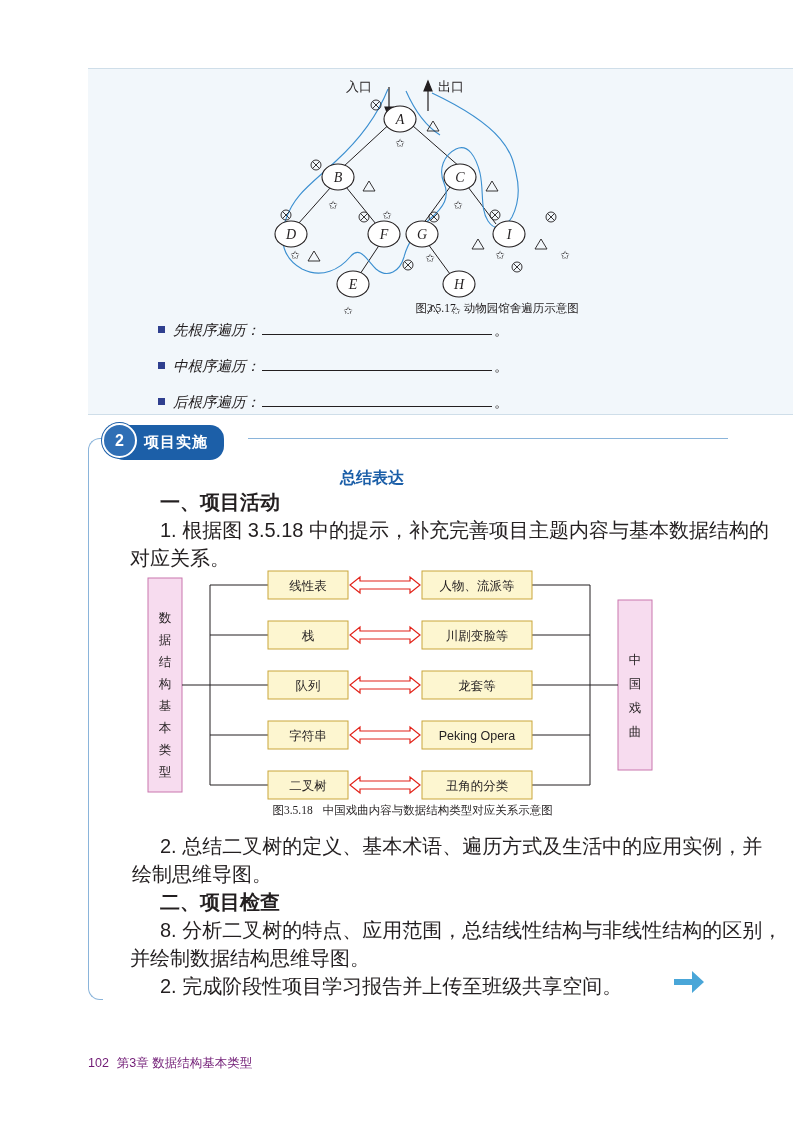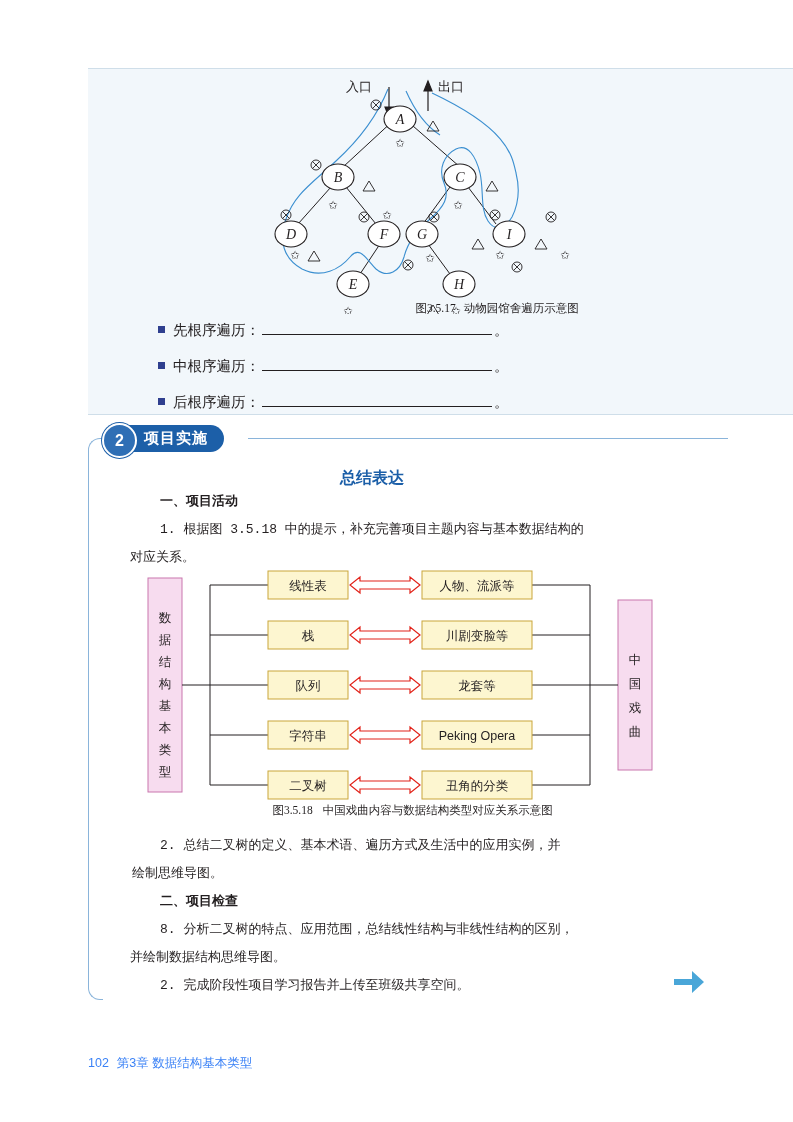--- a/index.html
+++ b/index.html
@@ -58,21 +58,21 @@
   }
   .bullet-sq {
     display: inline-block;
     width: 7px;
     height: 7px;
     background: #2f3f8f;
     margin-right: 8px;
     position: relative;
     top: -2px;
   }
-  .bullet-label { white-space: nowrap; }
+  .bullet-label { white-space: nowrap; font-style: italic; }
   .blank-line {
     display: inline-block;
     width: 230px;
     border-bottom: 1px solid #231f20;
     margin: 0 2px;
     height: 12px;
   }
   .period { font-size: 14.5px; }
 
   
@@ -80,21 +80,21 @@
     position: absolute;
     left: 88px;
     top: 425px;
     width: 640px;
     height: 34px;
   }
   .badge {
     position: absolute;
     left: 22px;
     top: 0;
-    height: 27px;
+    height: 35px;
     display: flex;
     align-items: center;
     background: #1c5fa8;
     border-radius: 14px;
     padding: 0 16px 0 34px;
     color: #ffffff;
     font-size: 15px;
     font-weight: bold;
     font-family: "Liberation Sans", "DejaVu Sans", sans-serif;
     letter-spacing: 1px;
@@ -147,23 +147,23 @@
     width: 744px;
     text-align: center;
     color: #1c5fa8;
     font-size: 16px;
     font-weight: bold;
     font-family: "Liberation Sans", "DejaVu Sans", sans-serif;
   }
 
   .body-text {
     position: absolute;
-    font-size: 13px;
+    font-size: 20px;
     line-height: 28px;
-    font-family: Liberation Mono, monospace;
+    font-family: Liberation Sans, sans-serif;
     color: #231f20;
   }
   .h-item {
     font-weight: bold;
   }
 
   
   .map-figure {
     position: absolute;
     left: 120px;
@@ -182,21 +182,21 @@
   }
   .map-caption .cap-num { margin-right: 10px; }
 
   
   .footer {
     position: absolute;
     left: 88px;
     top: 1055px;
     font-size: 12.5px;
     font-family: "Liberation Sans", "DejaVu Sans", sans-serif;
-    color: #3b82f6;
+    color: #701a75;
   }
   .footer .pg { margin-right: 8px; }
 
   
   .arrow-icon {
     position: absolute;
     left: 672px;
     top: 966px;
     width: 34px;
     height: 30px;

